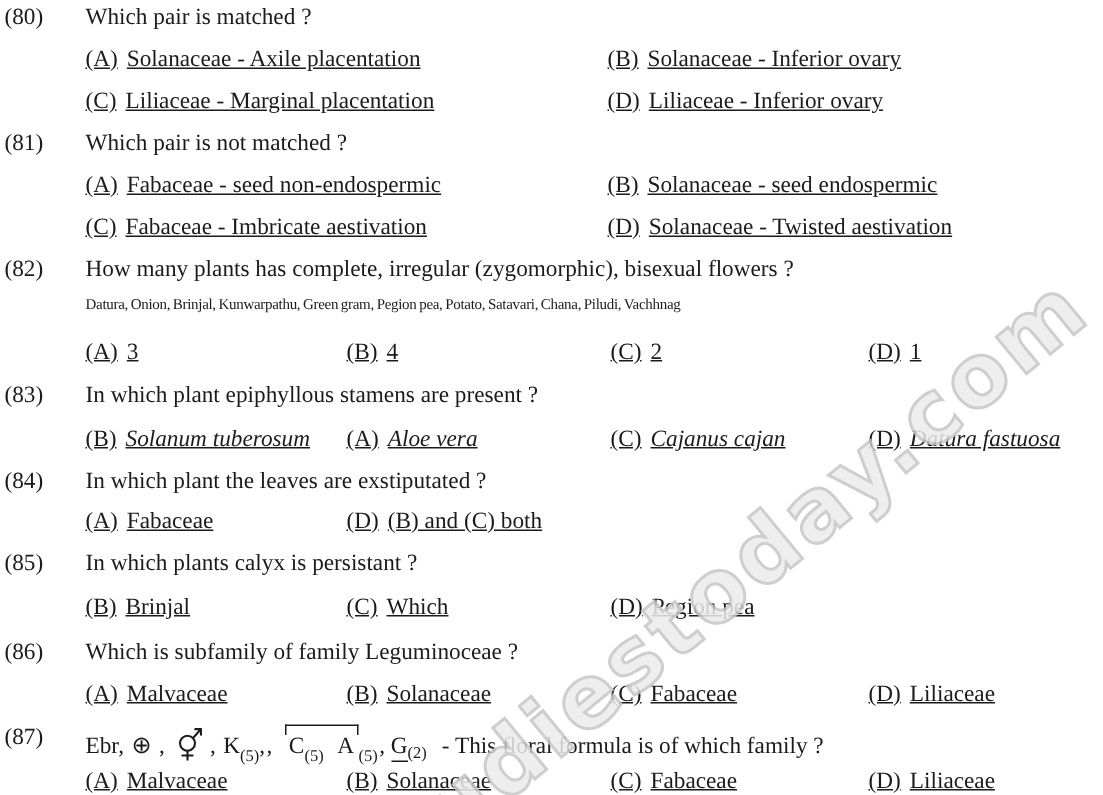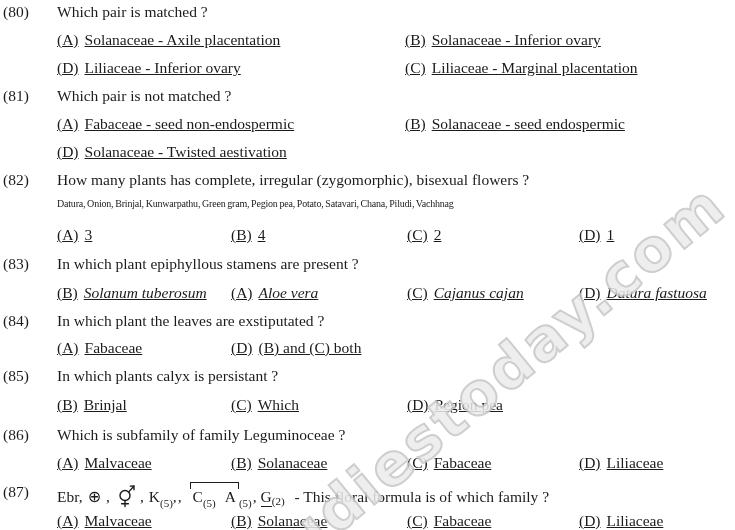--- a/index.html
+++ b/index.html
@@ -53,37 +53,38 @@
     <span class="qtext">Which pair is matched ?</span>
   </div>
   <div class="row" style="top:31px">
     <div class="opts two">
       <span class="opt"><span class="olabel">(A)</span><span>Solanaceae - Axile placentation</span></span>
       <span class="opt"><span class="olabel">(B)</span><span>Solanaceae - Inferior ovary</span></span>
     </div>
   </div>
   <div class="row" style="top:59px">
     <div class="opts two">
+      <span class="opt"><span class="olabel">(C)</span><span>Liliaceae - Marginal placentation</span></span>
       <span class="opt"><span class="olabel">(D)</span><span>Liliaceae - Inferior ovary</span></span>
-      <span class="opt"><span class="olabel">(C)</span><span>Liliaceae - Marginal placentation</span></span>
     </div>
   </div>
 
   <div class="row" style="top:87px">
     <span class="qnum">(81)</span>
     <span class="qtext">Which pair is not matched ?</span>
   </div>
   <div class="row" style="top:115px">
     <div class="opts two">
       <span class="opt"><span class="olabel">(A)</span><span>Fabaceae - seed non-endospermic</span></span>
       <span class="opt"><span class="olabel">(B)</span><span>Solanaceae - seed endospermic</span></span>
     </div>
   </div>
   <div class="row" style="top:143px">
     <div class="opts two">
+      <span class="opt"><span class="olabel">(C)</span><span>Fabaceae - Imbricate aestivation</span></span>
       <span class="opt"><span class="olabel">(D)</span><span>Solanaceae - Twisted aestivation</span></span>
     </div>
   </div>
 
   <div class="row" style="top:171px">
     <span class="qnum">(82)</span>
     <span class="qtext">How many plants has complete, irregular (zygomorphic), bisexual flowers ?</span>
   </div>
   <div class="row" style="top:198px">
     <span class="plants">Datura, Onion, Brinjal, Kunwarpathu, Green gram, Pegion pea, Potato, Satavari, Chana, Piludi, Vachhnag</span>

